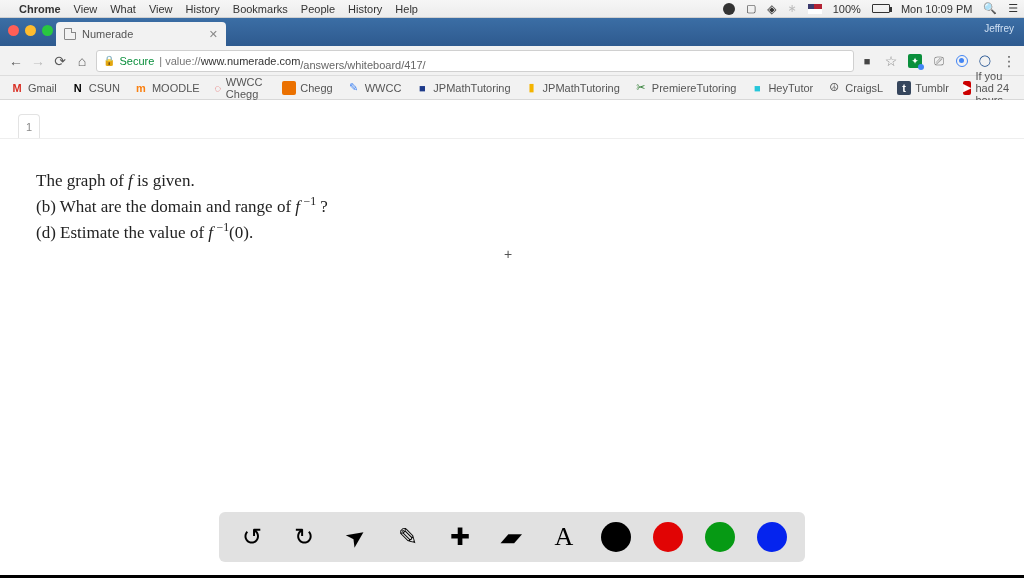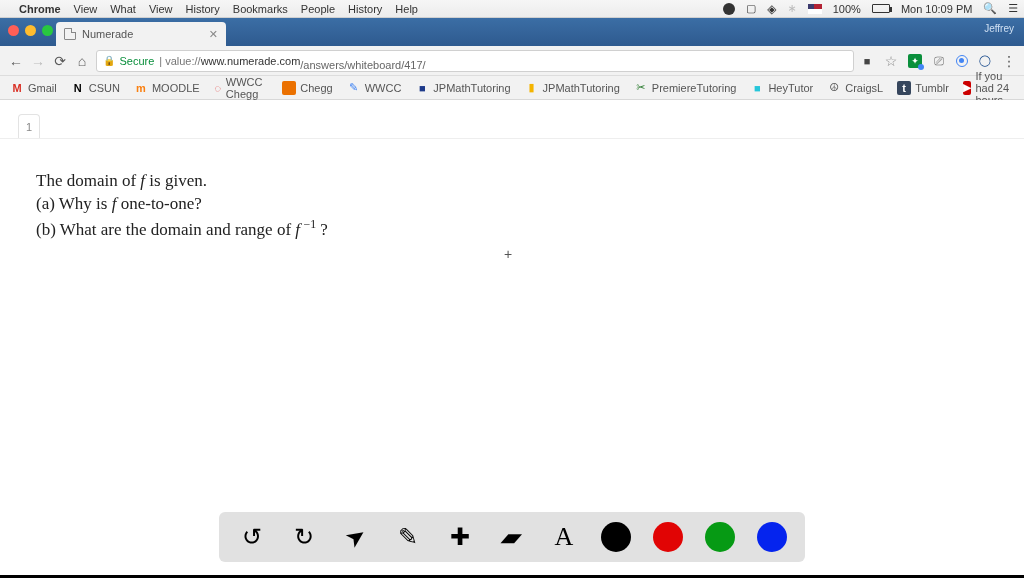--- a/index.html
+++ b/index.html
@@ -196,23 +196,23 @@
     </span>
   </div>
 
 <div class="page">
   <div class="panel-tab">
       <span>1</span>
     </div>
   <div class="hr-under"></div>
 
   <div class="problem">
-    <div><span>The domain of </span><span class="fi">f</span><span> is given.</span></div>
-    <div><span>(a) Why is </span><span class="fi">f</span><span> one-to-one?</span></div>
+    <div><span>The graph of </span><span class="fi">f</span><span> is given.</span></div>
     <div><span>(b) What are the domain and range of </span><span class="fi">f</span> <sup>−1</sup><span> ?</span></div>
+    <div><span>(d) Estimate the value of </span><span class="fi">f</span> <sup>−1</sup><span>(0).</span></div>
   </div>
 
   <div class="plus-cursor">+</div>
 
   <div class="wb-toolbar">
     <span class="wb-btn">↺</span>
     <span class="wb-btn">↻</span>
     <span class="wb-btn" style="transform:rotate(-35deg);color:#000">➤</span>
     <span class="wb-btn">✎</span>
     <span class="wb-btn">✚</span>

